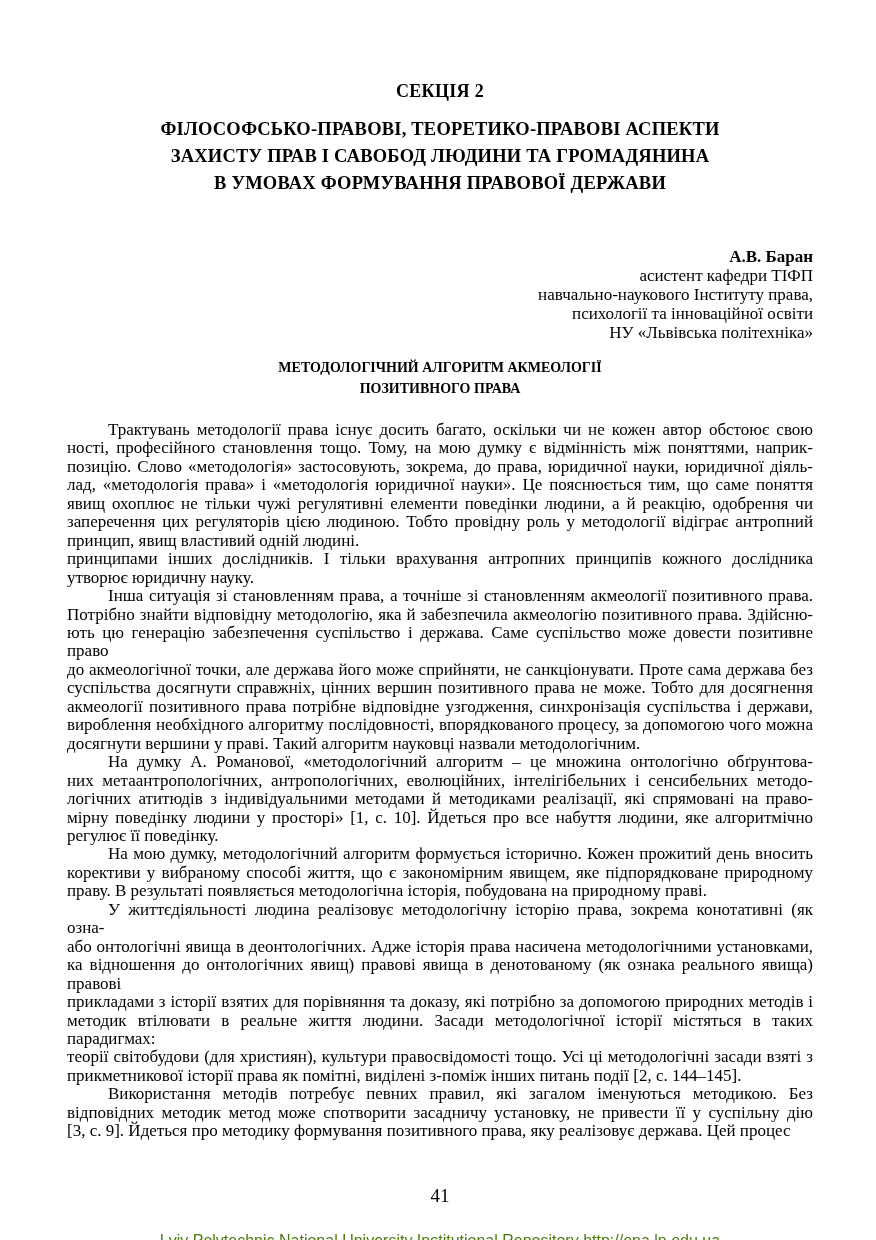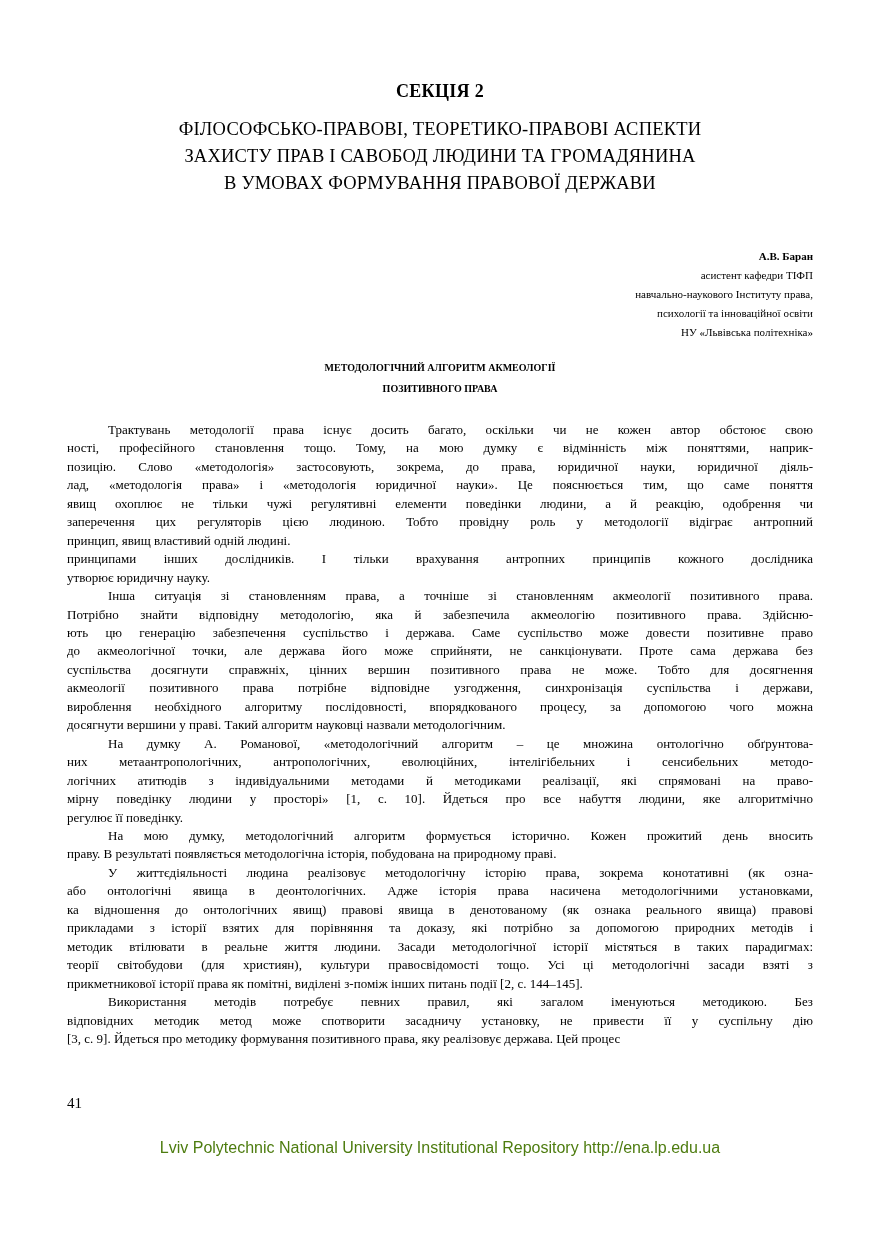--- a/index.html
+++ b/index.html
@@ -24,62 +24,63 @@
     font-weight: bold;
     font-size: 18px;
     line-height: 22px;
     letter-spacing: 0.3px;
   }
   .section-title {
     margin-top: 14px;
   }
   .section-title .title-line {
     text-align: center;
-    font-weight: normal;
+    font-weight: bold;
     font-size: 18.5px;
     line-height: 27px;
     letter-spacing: 0.2px;
   }
   .author-block {
     margin-top: 50px;
     text-align: right;
-    font-size: 11px;
+    font-size: 17px;
     line-height: 19px;
   }
   .author-block .author-name {
     font-weight: bold;
   }
   .article-title {
     margin-top: 15px;
   }
   .article-title .title-line {
     text-align: center;
     font-weight: bold;
-    font-size: 10px;
+    font-size: 14px;
     line-height: 21px;
   }
   .body-text {
     margin-top: 22px;
-    font-size: 13px;
+    font-size: 17px;
     line-height: 18.45px;
   }
   .body-text .line {
     text-align: justify;
     text-align-last: justify;
     white-space: normal;
   }
   .body-text .line.para-first {
     text-indent: 41px;
   }
   .body-text .line.para-last {
     text-align-last: left;
   }
   .page-number {
     margin-top: 46px;
-    font-size: 15px;
+    text-align: center;
+    font-size: 19px;
     line-height: 18px;
   }
   .repo-footer {
     margin-top: 26px;
     text-align: center;
     font-family: "Liberation Sans", "DejaVu Sans", sans-serif;
     font-size: 16px;
     line-height: 20px;
     color: #4d7c0f;
   }
@@ -136,20 +137,21 @@
       </div>
       <div class="paragraph">
         <div class="line para-first">На думку А. Романової, «методологічний алгоритм – це множина онтологічно обґрунтова-</div>
         <div class="line">них метаантропологічних, антропологічних, еволюційних, інтелігібельних і сенсибельних методо-</div>
         <div class="line">логічних атитюдів з індивідуальними методами й методиками реалізації, які спрямовані на право-</div>
         <div class="line">мірну поведінку людини у просторі» [1, с. 10]. Йдеться про все набуття людини, яке алгоритмічно</div>
         <div class="line para-last">регулює її поведінку.</div>
       </div>
       <div class="paragraph">
         <div class="line para-first">На мою думку, методологічний алгоритм формується історично. Кожен прожитий день вносить</div>
+        <div class="line">корективи у вибраному способі життя, що є закономірним явищем, яке підпорядковане природному</div>
         <div class="line para-last">праву. В результаті появляється методологічна історія, побудована на природному праві.</div>
       </div>
       <div class="paragraph">
         <div class="line para-first">У життєдіяльності людина реалізовує методологічну історію права, зокрема конотативні (як озна-</div>
         <div class="line">або онтологічні явища в деонтологічних. Адже історія права насичена методологічними установками,</div>
         <div class="line">ка відношення до онтологічних явищ) правові явища в денотованому (як ознака реального явища) правові</div>
         <div class="line">прикладами з історії взятих для порівняння та доказу, які потрібно за допомогою природних методів і</div>
         <div class="line">методик втілювати в реальне життя людини. Засади методологічної історії містяться в таких парадигмах:</div>
         <div class="line">теорії світобудови (для християн), культури правосвідомості тощо. Усі ці методологічні засади взяті з</div>
         <div class="line para-last">прикметникової історії права як помітні, виділені з-поміж інших питань події [2, с. 144–145].</div>

